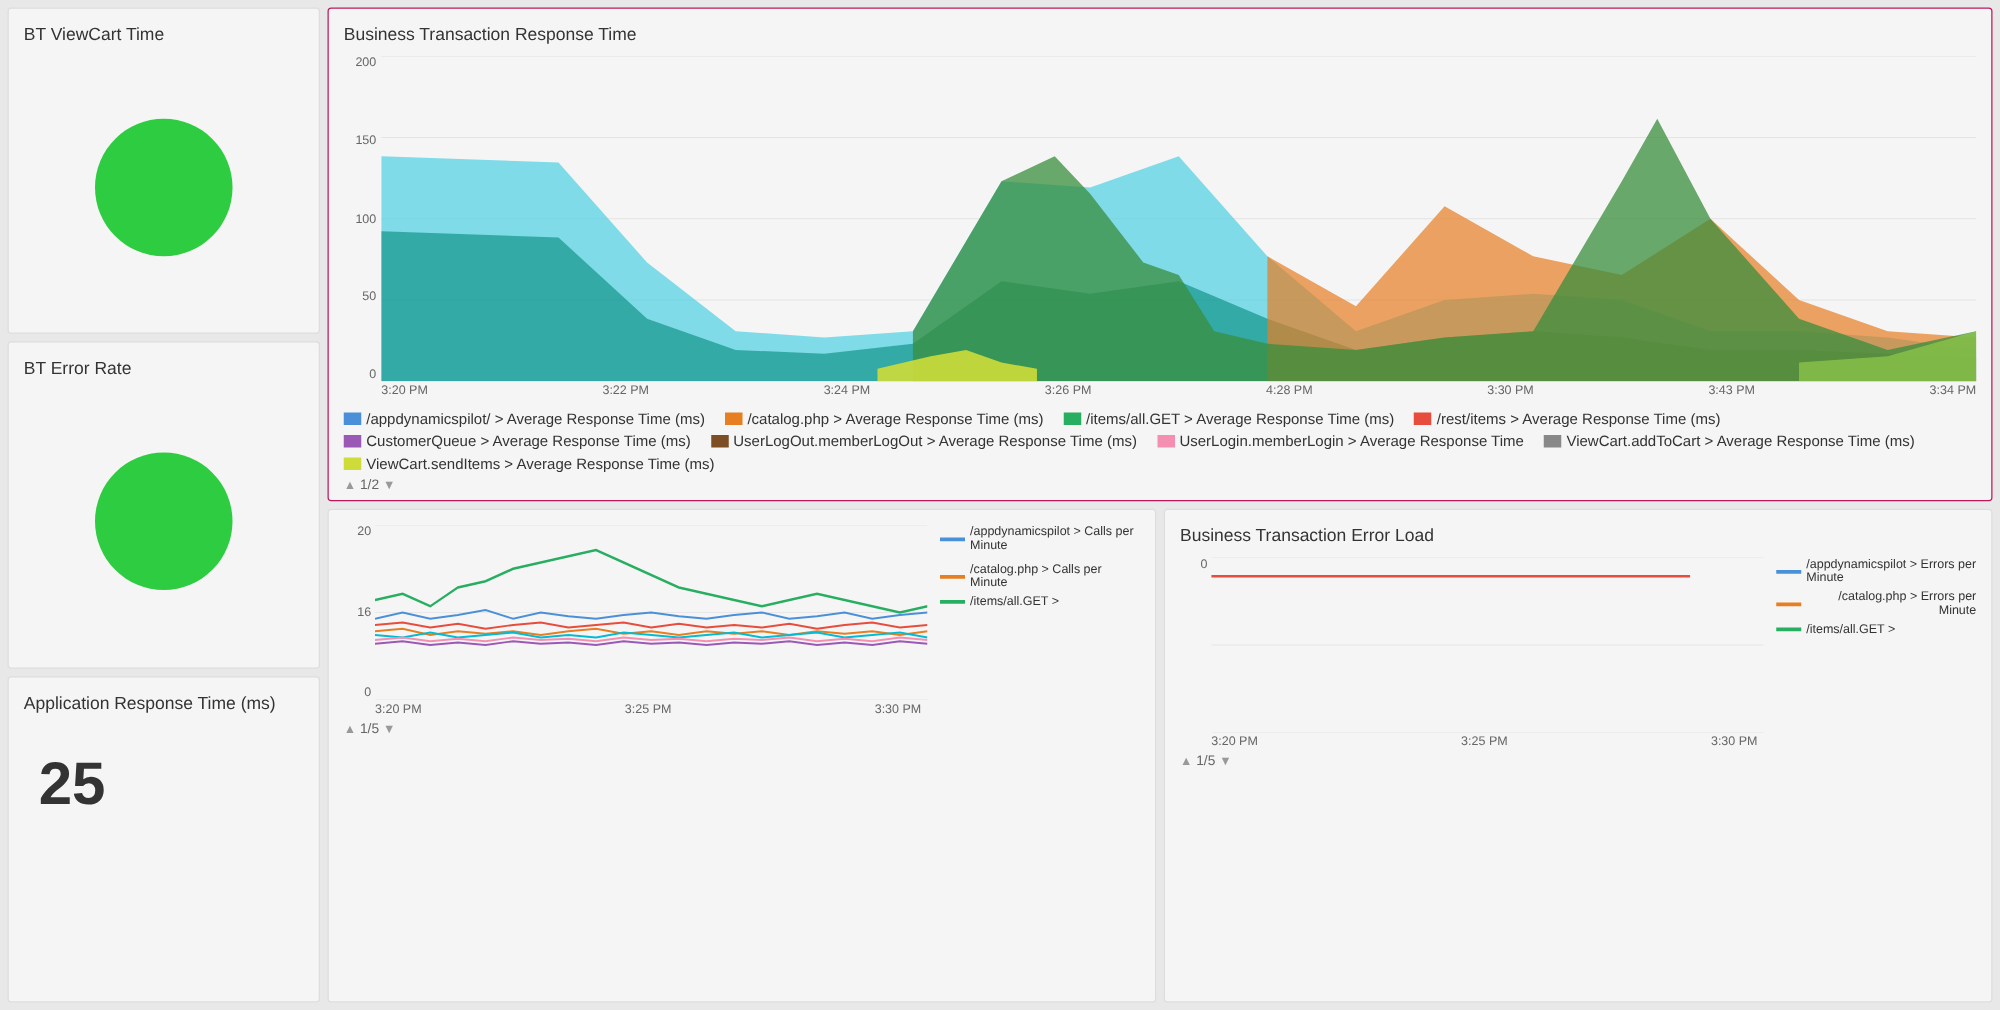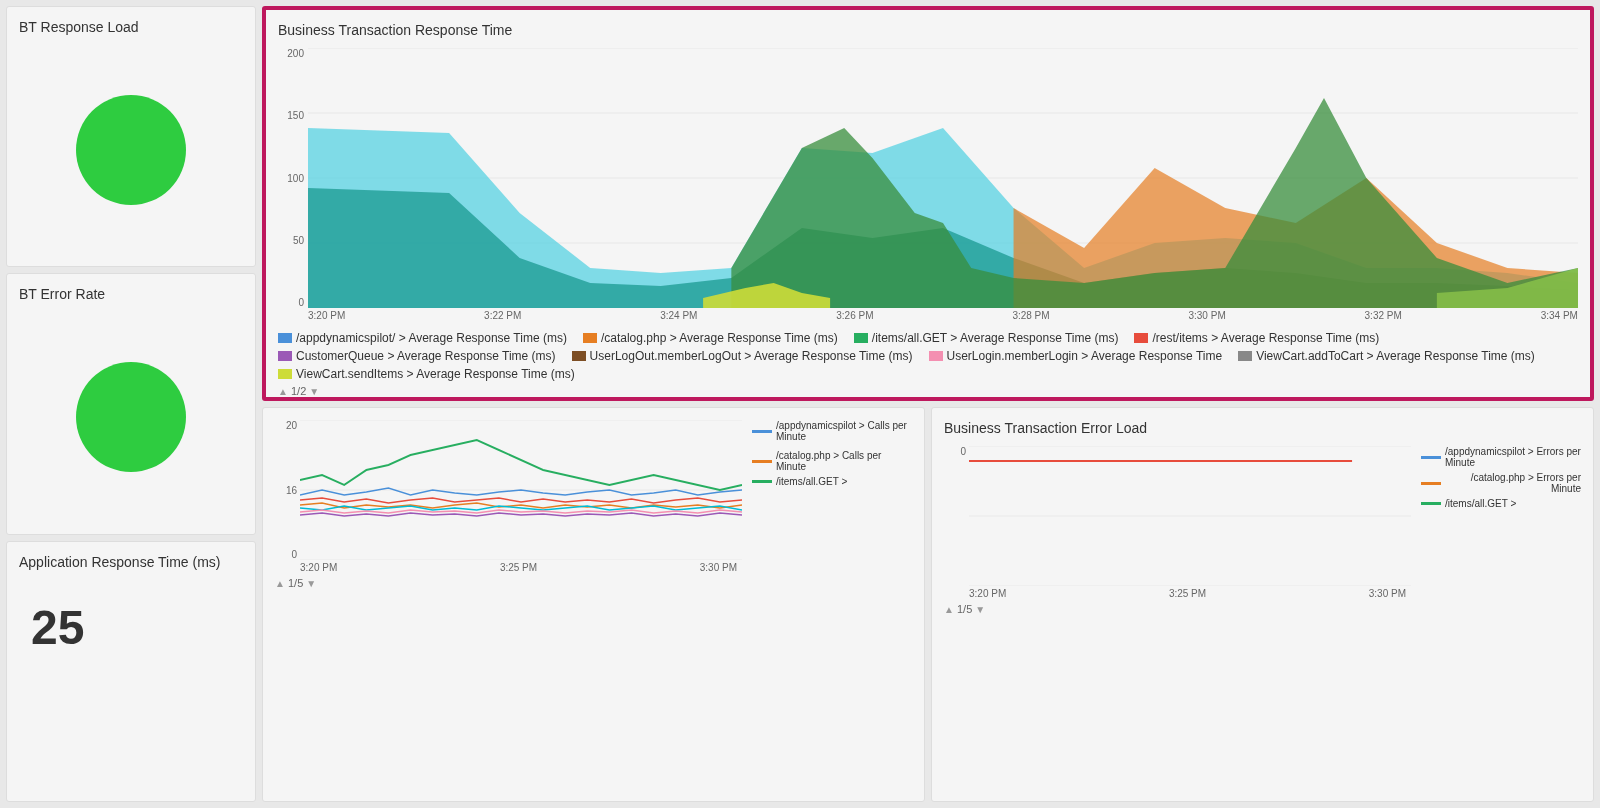--- a/index.html
+++ b/index.html
@@ -89,21 +89,21 @@
       grid-column: 1;
       grid-row: 1 / 3;
       display: flex;
       flex-direction: column;
       gap: 6px;
     }
     .top-right-panel {
       grid-column: 2;
       grid-row: 1;
       background: #f5f5f5;
-      border: 4px solid #be185d;
+      border: 1px solid #be185d;
       border-radius: 3px;
       padding: 12px;
     }
     .bottom-right-panels {
       grid-column: 2;
       grid-row: 2;
       display: grid;
       grid-template-columns: 1fr 1fr;
       gap: 6px;
     }
@@ -122,21 +122,21 @@
     .triangle-down { color: #999; font-size: 10px; }
   </style>
 </head>
 <body>
 
 <div class="grid-outer">
 
   <div class="left-col">
 
     <div class="bt-panel" style="flex:1;">
-      <div class="panel-title">BT Response Load</div>
+      <div class="panel-title">BT ViewCart Time</div>
       <div style="display:flex;justify-content:center;align-items:center;flex:1;width:100%;">
         <div class="circle-green"></div>
       </div>
     </div>
 
     <div class="bt-panel" style="flex:1;">
       <div class="panel-title">BT Error Rate</div>
       <div style="display:flex;justify-content:center;align-items:center;flex:1;width:100%;">
         <div class="circle-green"></div>
       </div>
@@ -184,23 +184,23 @@
             <polygon points="280,250 310,240 330,235 350,245 370,250 370,260 280,260" fill="#cddc39" fill-opacity="0.9"></polygon>
           </svg>
         </div>
       </div>
 
       <div style="margin-left:30px;display:flex;justify-content:space-between;font-size:10px;color:#666;margin-top:2px;">
         <span>3:20 PM</span>
         <span>3:22 PM</span>
         <span>3:24 PM</span>
         <span>3:26 PM</span>
-        <span>3:28 PM</span>
+        <span>4:28 PM</span>
         <span>3:30 PM</span>
-        <span>3:32 PM</span>
+        <span>3:43 PM</span>
         <span>3:34 PM</span>
       </div>
     </div>
 
     <div class="legend">
       <div class="legend-item">
         <span class="legend-color" style="background:#4a90d9;"></span>
         <span>/appdynamicspilot/ &gt; Average Response Time (ms)</span>
       </div>
       <div class="legend-item">

